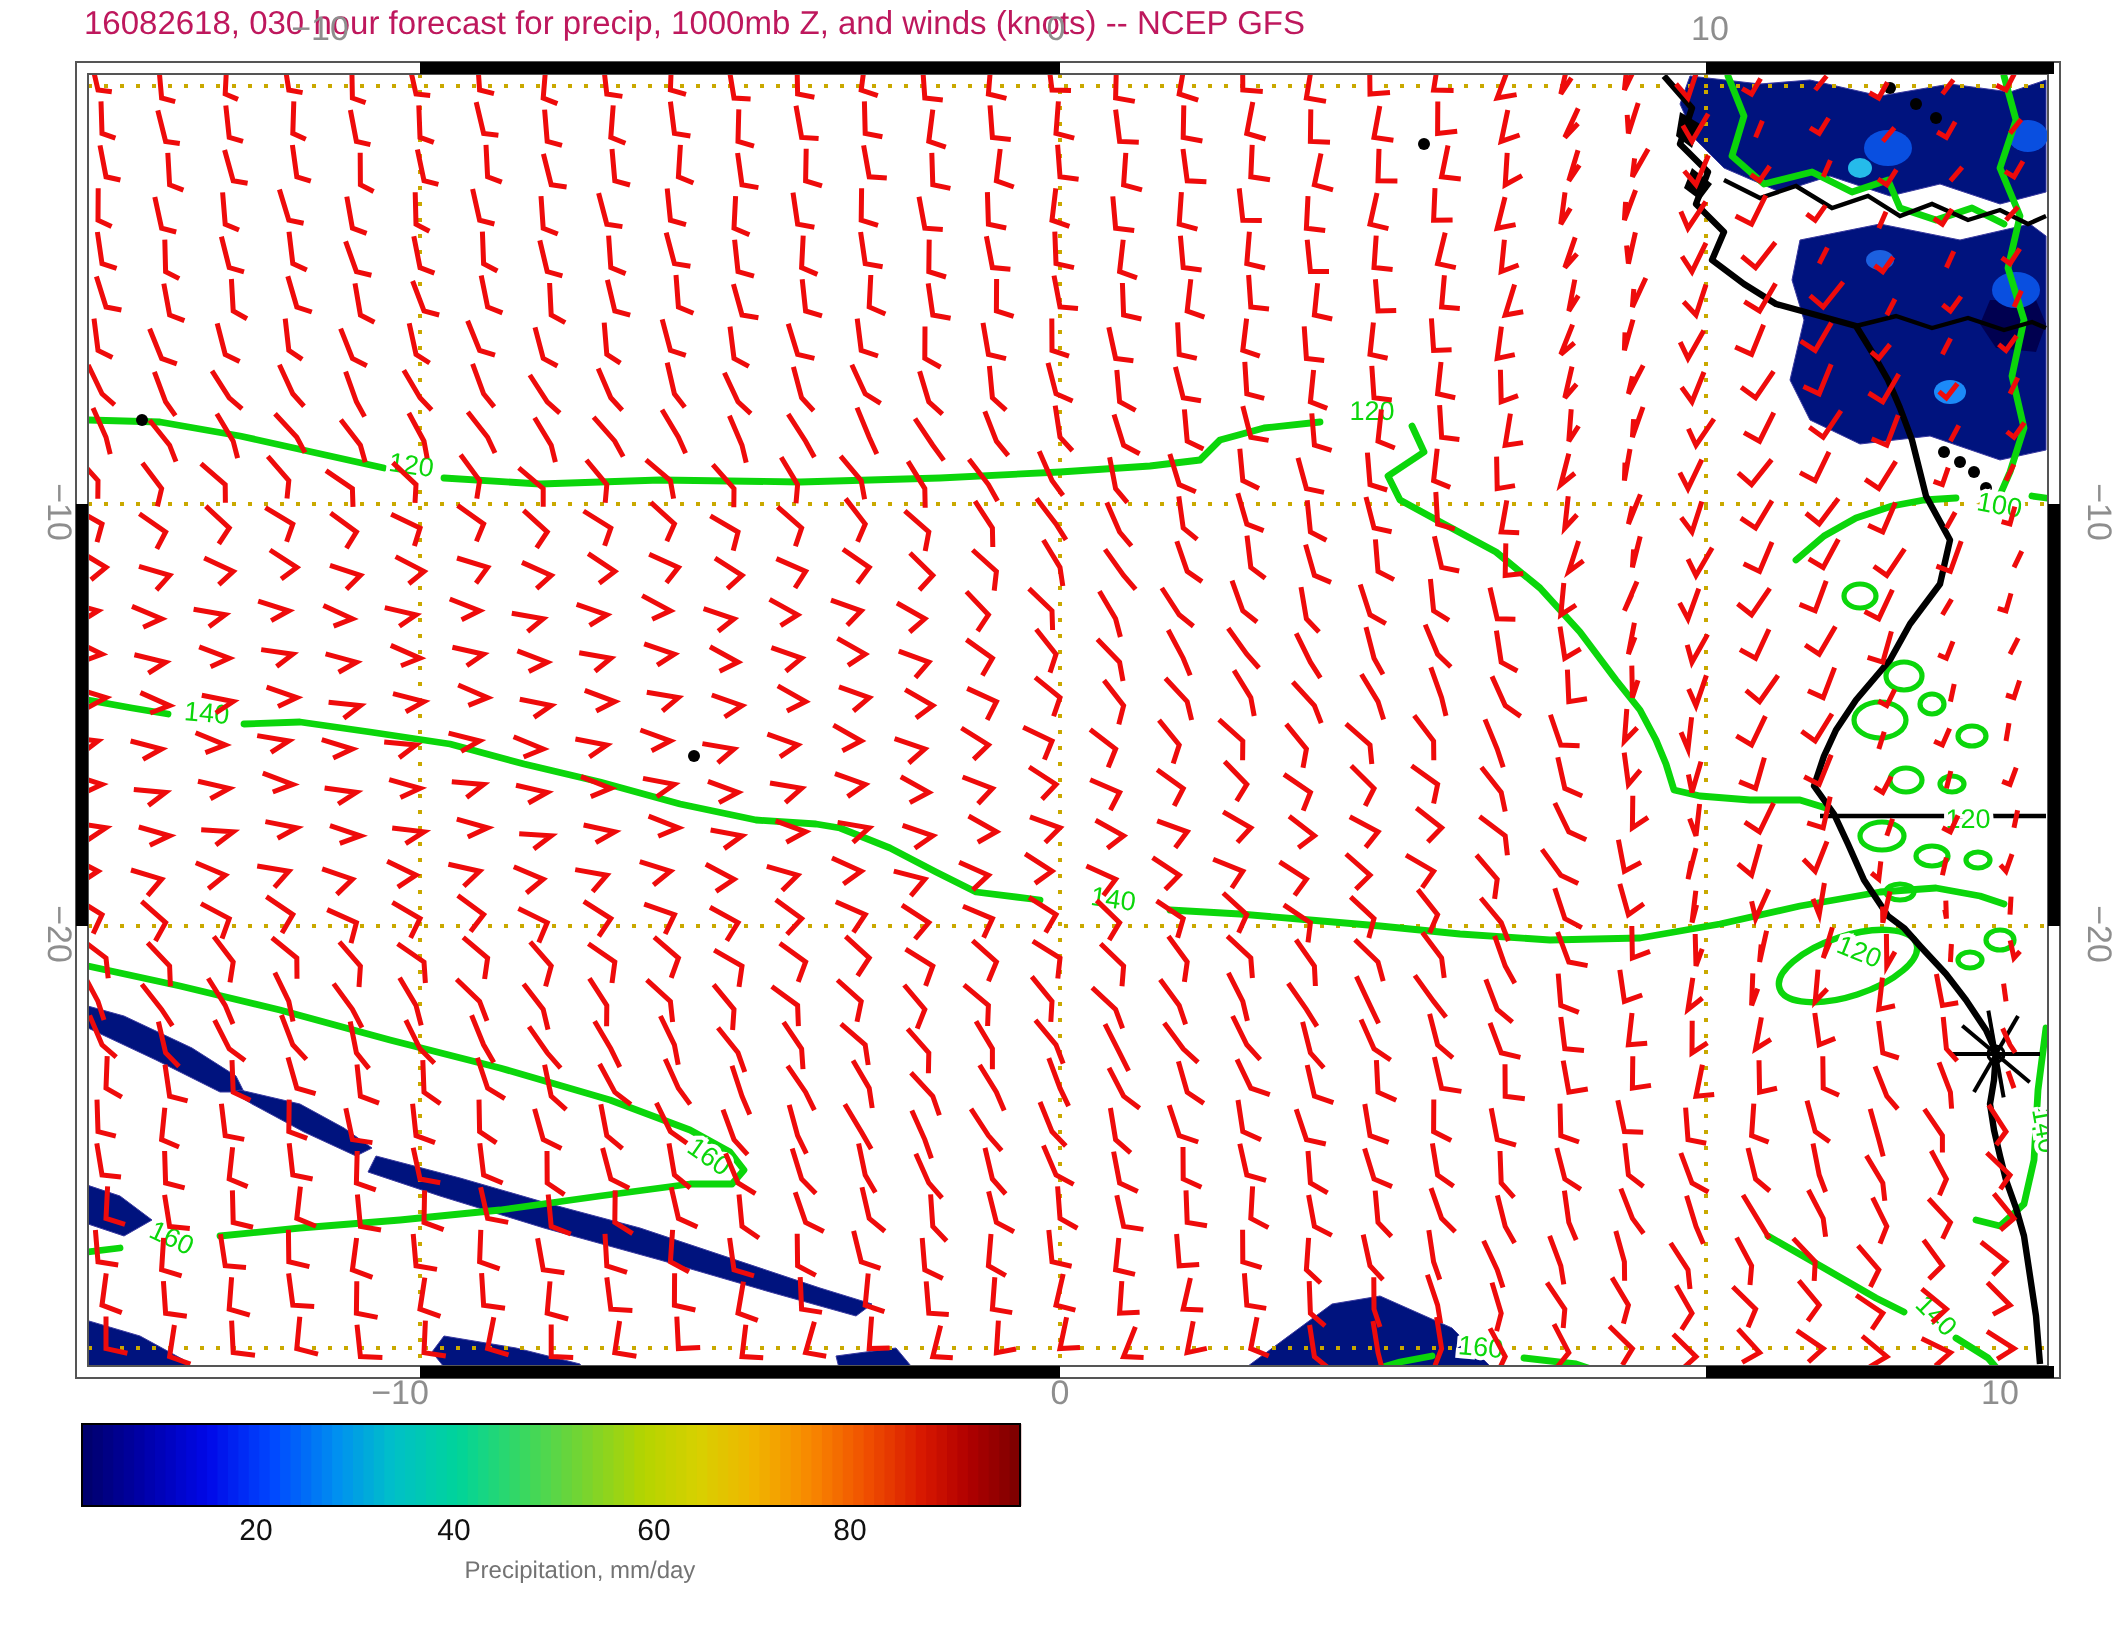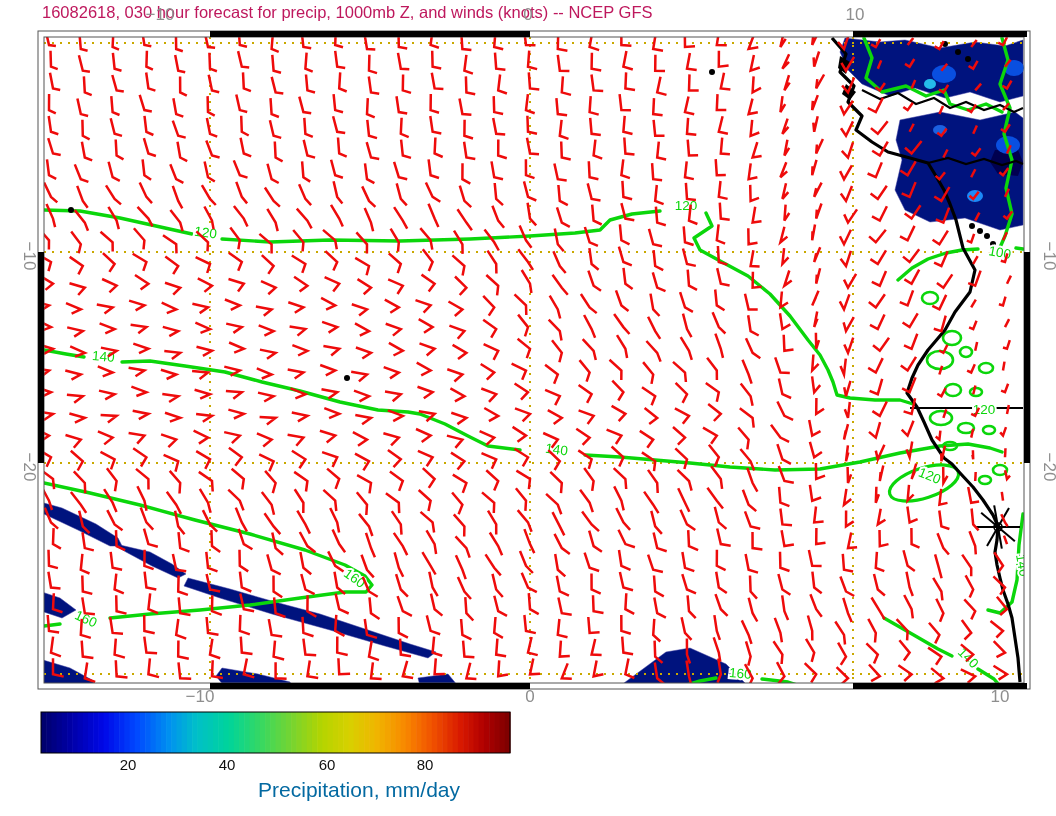--- a/index.html
+++ b/index.html
@@ -1,21 +1,21 @@
 <!DOCTYPE html>
 <html><head>
 <meta charset="utf-8">
 <style>
   html,body{margin:0;padding:0;background:#ffffff;width:1056px;height:816px;overflow:hidden;
     font-family:"Liberation Sans", sans-serif;}
   #stage{position:relative;width:1056px;height:816px;background:#fff;}
   #plot-title{position:absolute;left:42px;top:3px;font-size:16.5px;color:#be185d;white-space:pre;}
   #map-svg{position:absolute;left:0;top:0;}
-  #cbar-caption{position:absolute;left:120px;top:778px;width:340px;text-align:right;
-    font-size:21px;color:#0369a1;}
+  #cbar-caption{position:absolute;left:120px;top:778px;width:340px;text-align:center;
+    font-size:12px;color:#737373;}
 </style>
 </head>
 <body>
 
 <div id="stage">
   <div id="plot-title">16082618, 030 hour forecast for precip, 1000mb Z, and winds (knots) -- NCEP GFS</div>
   <svg id="map-svg" width="1056" height="816">
       <defs>
         <clipPath id="mapclip">
           <rect x="44" y="37" width="980" height="646"></rect>

